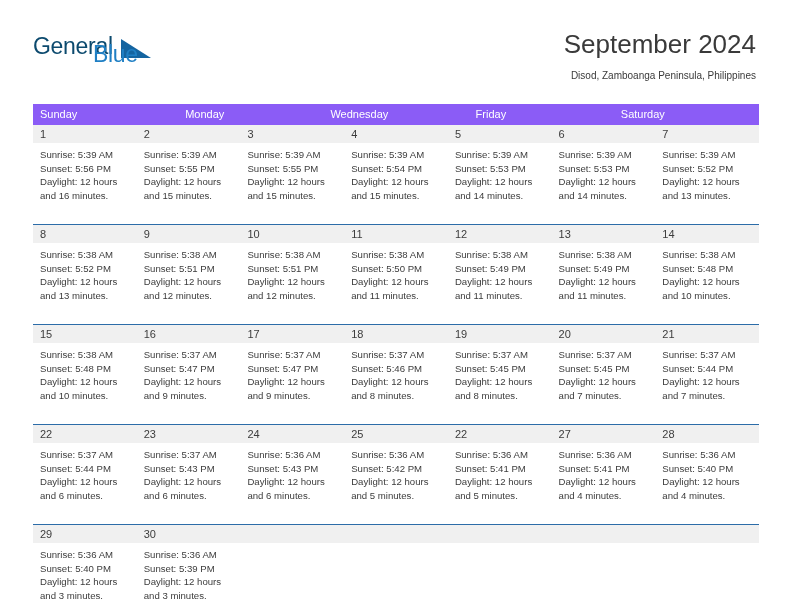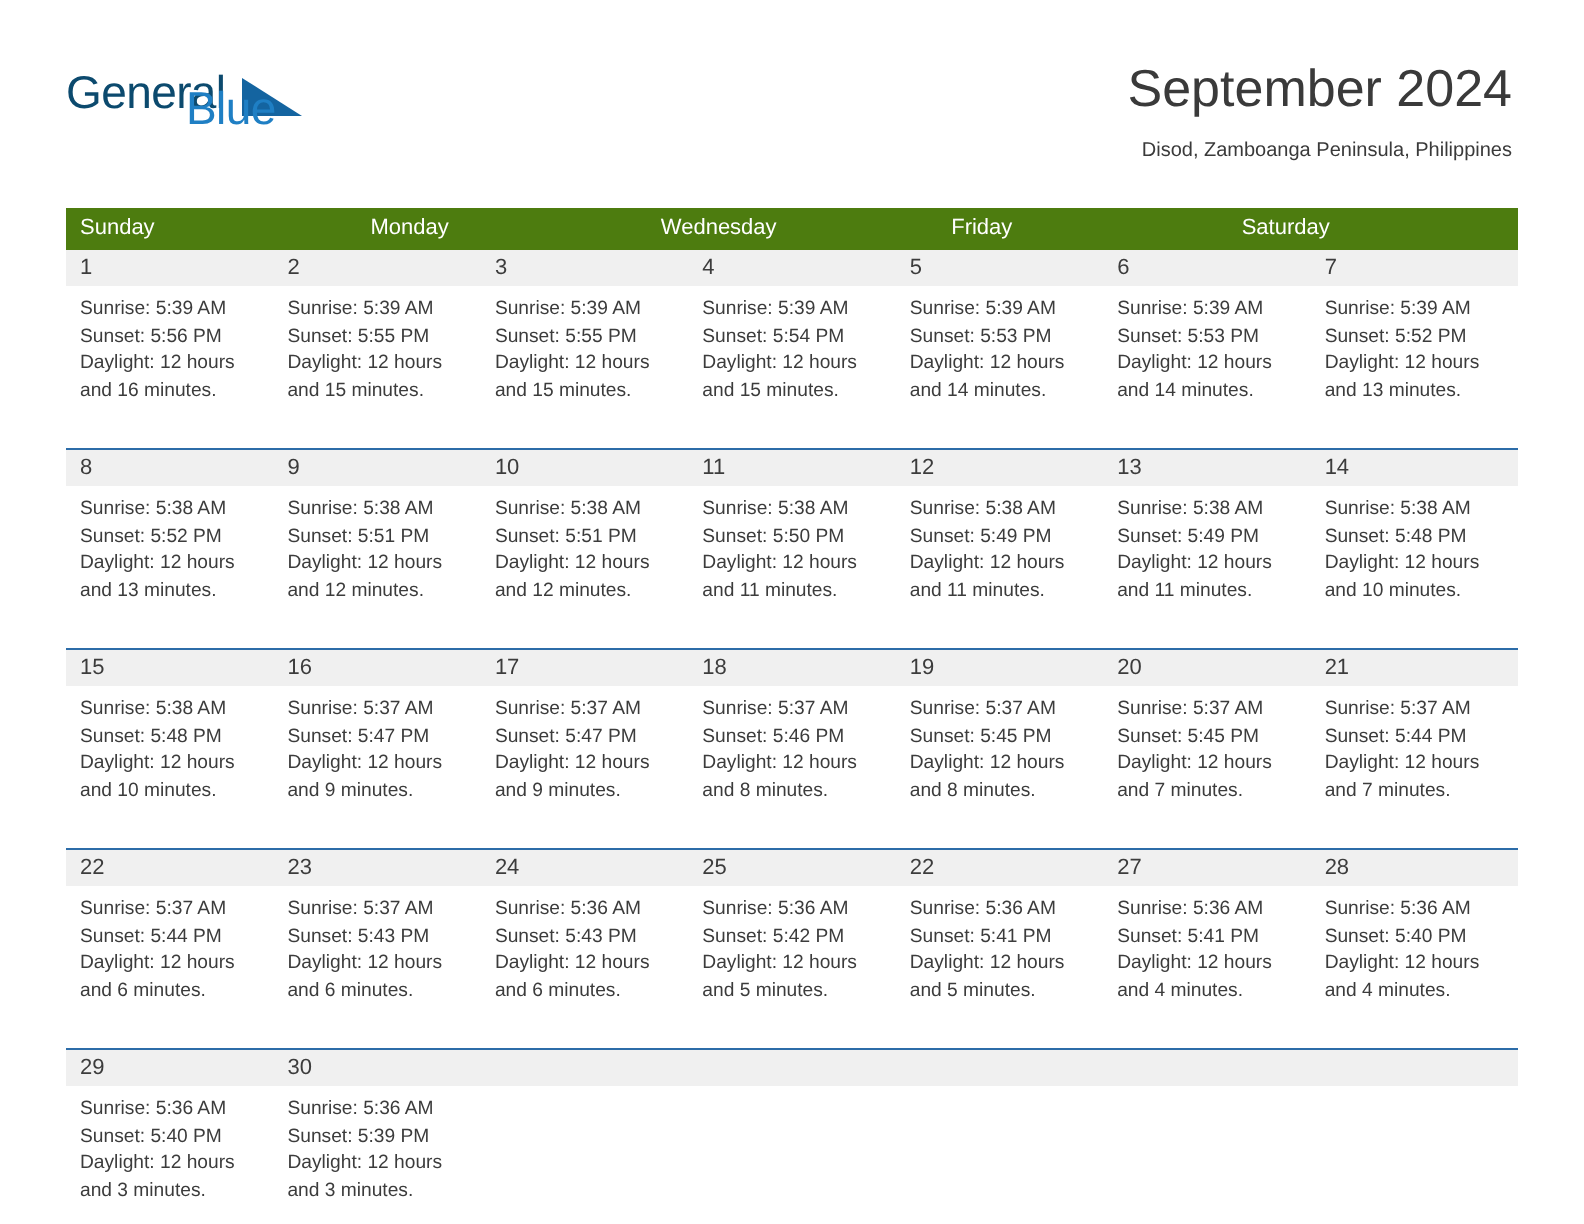--- a/index.html
+++ b/index.html
@@ -87,21 +87,21 @@
   
   .calendar {
     position: absolute;
     left: 33px;
     top: 104px;
     width: 726px;
   }
   .weekday-row {
     display: flex;
     width: 726px;
-    background: #4d7c0f;
+    background: #8b5cf6;
   }
   .weekday-cell {
     flex: 1 1 0;
     height: 21px;
     line-height: 21px;
     padding-left: 7px;
     box-sizing: border-box;
     font-size: 11px;
     color: #ffffff;
   }

